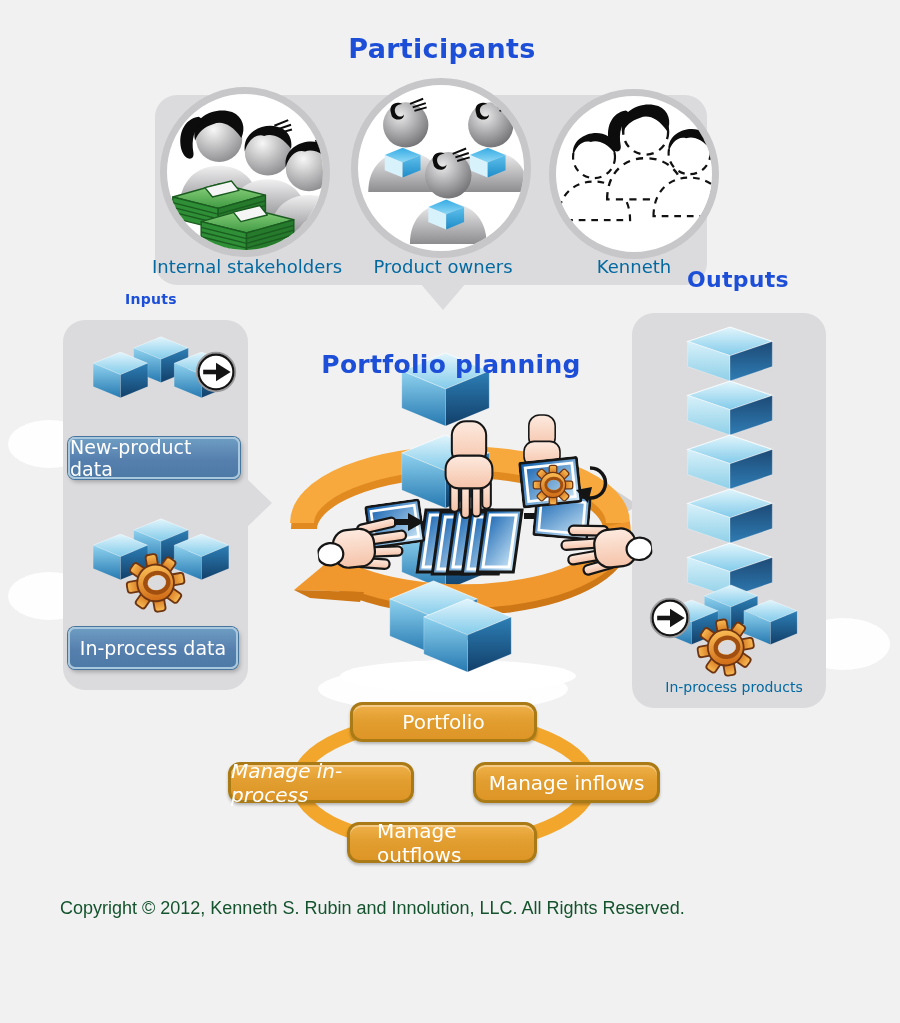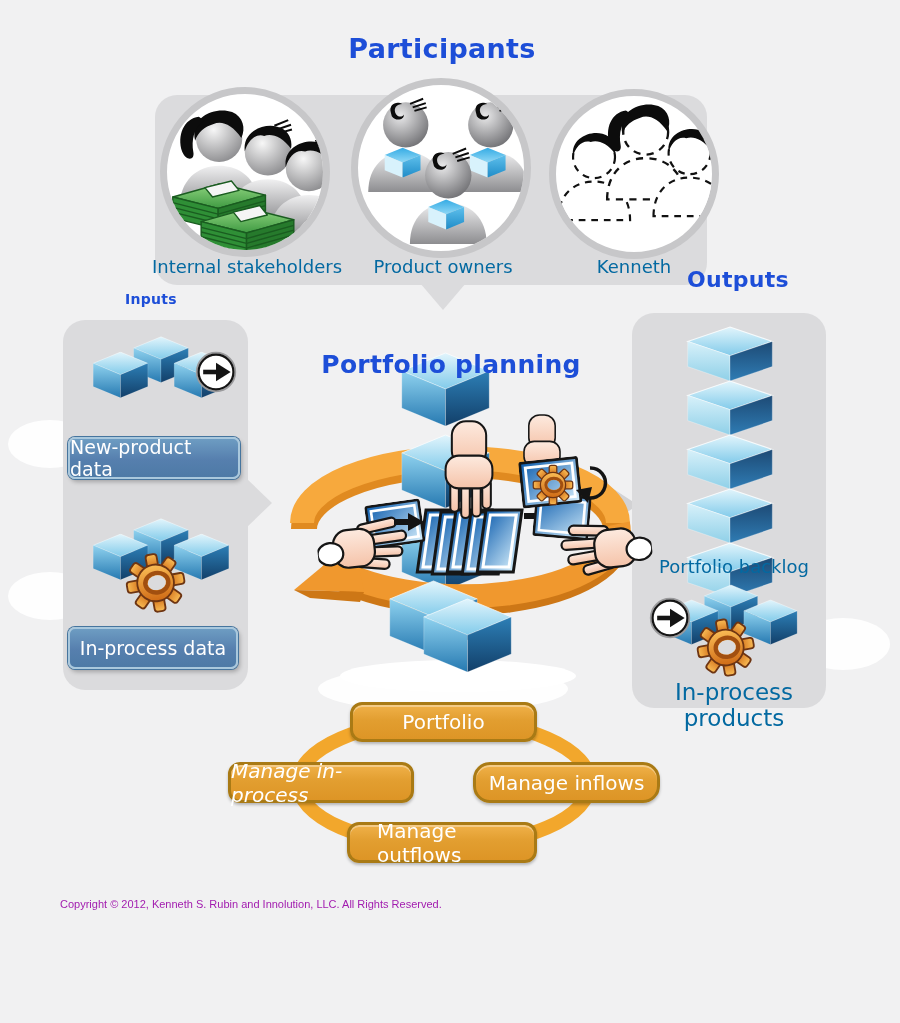--- a/index.html
+++ b/index.html
@@ -21,21 +21,21 @@
              border-right:23px solid transparent;border-top:27px solid #dbdbdd;}
   .tail-right{position:absolute;z-index:1;width:0;height:0;border-top:25px solid transparent;
               border-bottom:25px solid transparent;border-left:26px solid #dbdbdd;}
   .flow-arrow{position:absolute;z-index:1;width:0;height:0;border-top:17px solid transparent;
               border-bottom:17px solid transparent;border-left:26px solid #d2d2d4;}
   .act-btn{position:absolute;z-index:3;display:flex;align-items:center;justify-content:center;
            background:linear-gradient(180deg,#f0b149 0%,#e29e30 45%,#dd9526 100%);
            border:3px solid #a97a15;border-radius:12px;color:#ffffff;font-size:20px;
            box-shadow:inset 0 2px 0 rgba(255,255,255,.35),0 2px 3px rgba(0,0,0,.25);box-sizing:border-box;}
   .copyright{position:absolute;z-index:3;font-family:"Liberation Sans","DejaVu Sans",sans-serif;
-             font-size:11px;color:#a21caf;}
+             font-size:18px;color:#14532d;}
   svg{overflow:visible;}
 </style>
 </head>
 <body>
 
 <div class="canvas">
 
   <svg width="0" height="0" style="position:absolute" aria-hidden="true">
     <defs>
       <linearGradient id="gTop" x1="0" y1="0" x2="0" y2="1">
@@ -357,38 +357,37 @@
   <div class="sec-title" style="left:658px;top:267px;width:160px;font-size:22px;">Outputs</div>
   <div class="panel" style="left:632px;top:313px;width:194px;height:395px;"></div>
 
   <svg class="abs" style="left:678px;top:326px;z-index:2;" width="104" height="272" viewBox="0 0 104 272">
     <use href="#cbf" x="7" y="0" width="90" height="56"></use>
     <use href="#cbf" x="7" y="54" width="90" height="56"></use>
     <use href="#cbf" x="7" y="108" width="90" height="56"></use>
     <use href="#cbf" x="7" y="162" width="90" height="56"></use>
     <use href="#cbf" x="7" y="216" width="90" height="56"></use>
   </svg>
-  <div class="grp-label" style="left:624px;top:556px;width:220px;z-index:3;">Portfolio backlog</div>
 
   <svg class="abs" style="left:652px;top:584px;z-index:2;" width="158" height="99" viewBox="0 0 180 112">
     <use href="#cb" x="57" y="0" width="66" height="53"></use>
     <use href="#cb" x="12" y="17" width="66" height="53"></use>
     <use href="#cb" x="102" y="17" width="66" height="53"></use>
     <g transform="rotate(-10 84 72)">
         <use href="#gear" x="50" y="38" width="68" height="68"></use>
       </g>
   </svg>
   <svg class="abs" style="left:648px;top:596px;z-index:3;" width="44" height="44" viewBox="0 0 48 48">
     <use href="#badge" width="48" height="48"></use>
   </svg>
-  <div class="grp-label" style="left:624px;top:679px;width:220px;z-index:3;font-size:23px;">In-process products</div>
+  <div class="grp-label" style="left:624px;top:679px;width:220px;z-index:3;font-size:14px;">In-process products</div>
 
   <svg class="abs" style="left:290px;top:712px;z-index:1;" width="308" height="142" viewBox="0 0 308 142">
     <ellipse cx="154" cy="71" rx="146" ry="63" fill="none" stroke="#f2a72c" stroke-width="14"></ellipse>
   </svg>
   <div class="act-btn" style="left:350px;top:702px;width:187px;height:40px;">Portfolio</div>
   <div class="act-btn" style="left:228px;top:762px;width:186px;height:41px;font-style:italic;">Manage in-process</div>
-  <div class="act-btn" style="left:473px;top:762px;width:187px;height:41px;border-radius:17px;">Manage inflows</div>
+  <div class="act-btn" style="left:473px;top:762px;width:187px;height:41px;">Manage inflows</div>
   <div class="act-btn" style="left:347px;top:822px;width:190px;height:41px;padding-left:27px;">Manage outflows</div>
 
   <div class="copyright" style="left:60px;top:898px;">Copyright © 2012, Kenneth S. Rubin and Innolution, LLC. All Rights Reserved.</div>
 
 </div>
 
 </body></html>

